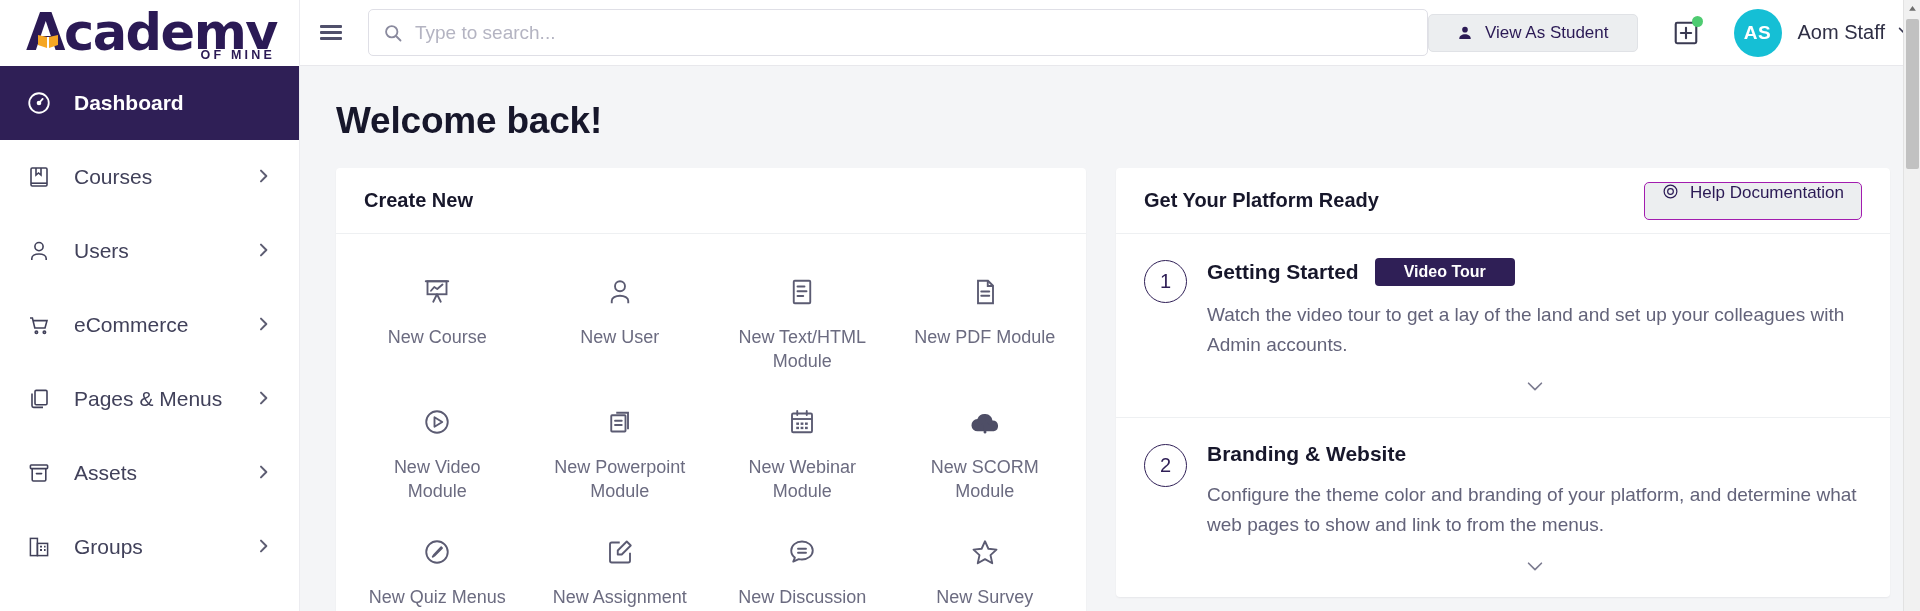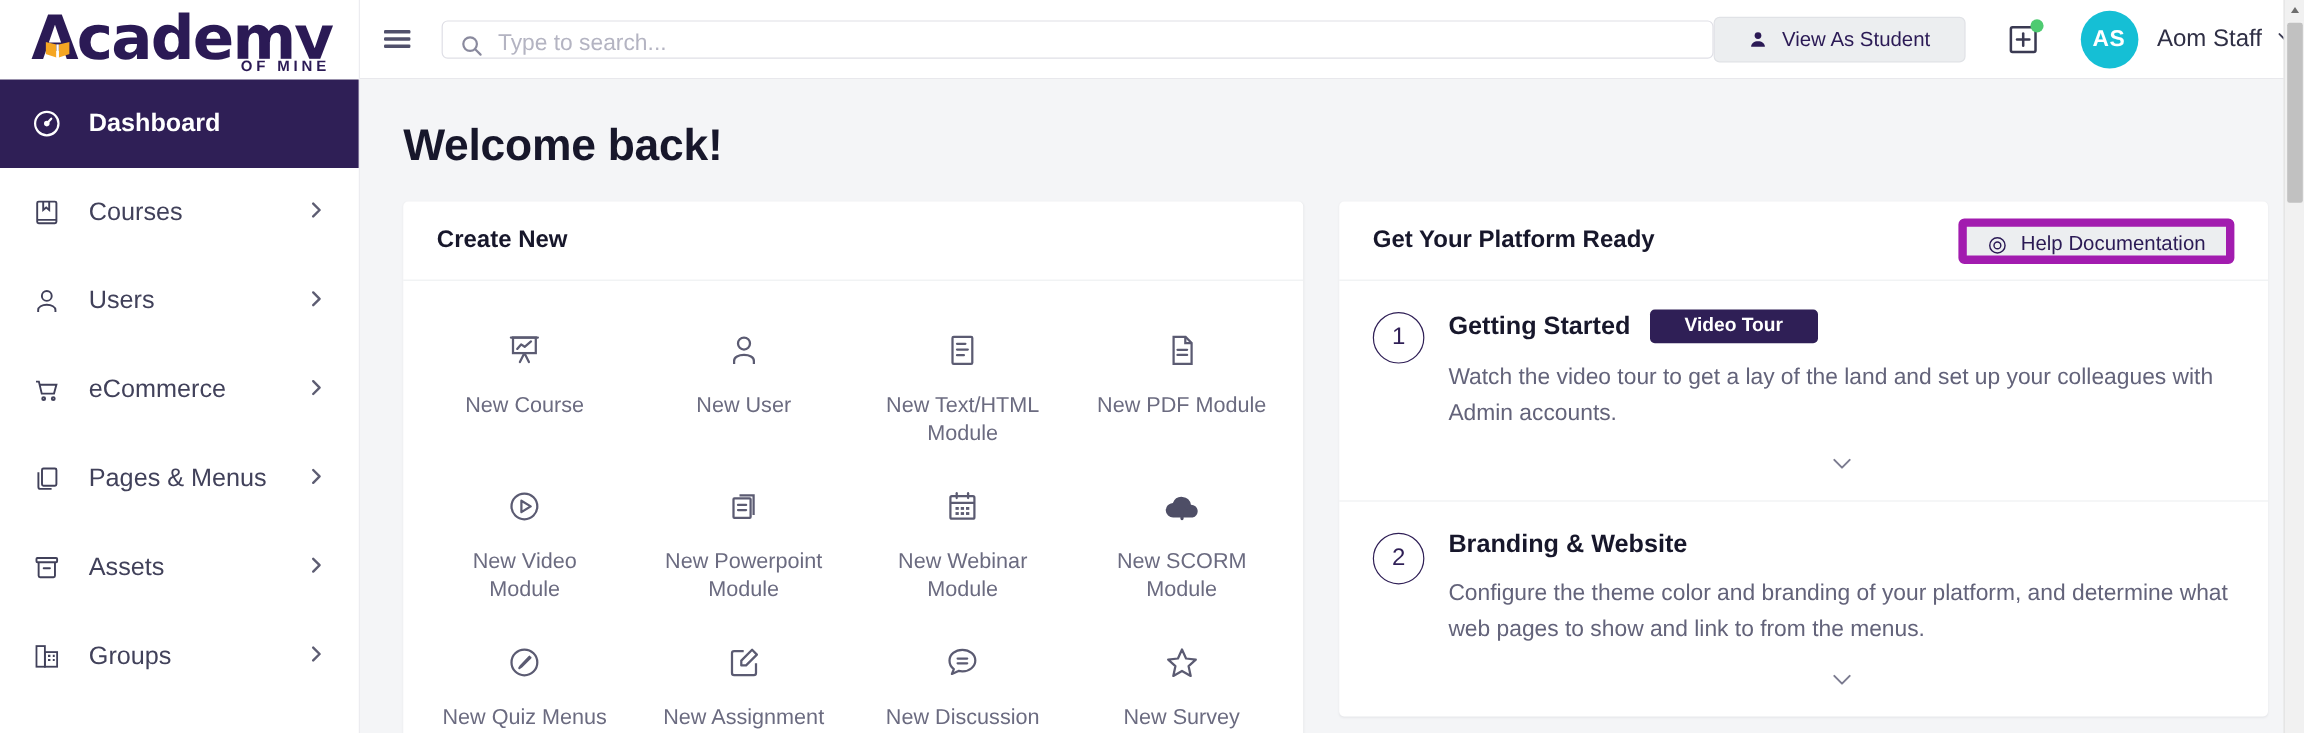--- a/index.html
+++ b/index.html
@@ -61,26 +61,26 @@
     display: flex; align-items: center; justify-content: center;
     cursor: pointer;
   }
   .hamburger span {
     display: block; width: 22px; height: 2.6px;
     background: #50506b; margin: 3.2px 0; border-radius: 1px;
   }
 
   .searchbox {
     flex: 0 0 1060px;
-    height: 32px;
+    height: 47px;
     margin-left: 6px;
     border: 1px solid #dfdfe6;
     border-radius: 5px;
     background: #fff;
-    display: flex; align-items: flex-end;
+    display: flex; align-items: center;
     padding: 0 14px;
   }
   .searchbox svg { flex: 0 0 auto; margin-right: 12px; }
   .searchbox input {
     border: none; outline: none;
     font-family: "Liberation Sans", sans-serif;
     font-size: 19px;
     color: #3d3d55;
     width: 100%;
     background: transparent;
@@ -205,23 +205,23 @@
   }
   .card-title {
     font-size: 20px;
     font-weight: 700;
     color: #17172b;
   }
   .help-btn {
     margin-left: auto;
     height: 38px;
     background: #eceef0;
-    border: 7px solid #a21caf;
+    border: 1px solid #a21caf;
     border-radius: 5px;
-    display: flex; align-items: flex-end;
+    display: flex; align-items: flex-start;
     gap: 11px;
     padding: 0 17px;
     font-size: 17px;
     color: #2b1a55;
     font-weight: 500;
     cursor: pointer;
     white-space: nowrap;
   }
 
   .grid {

